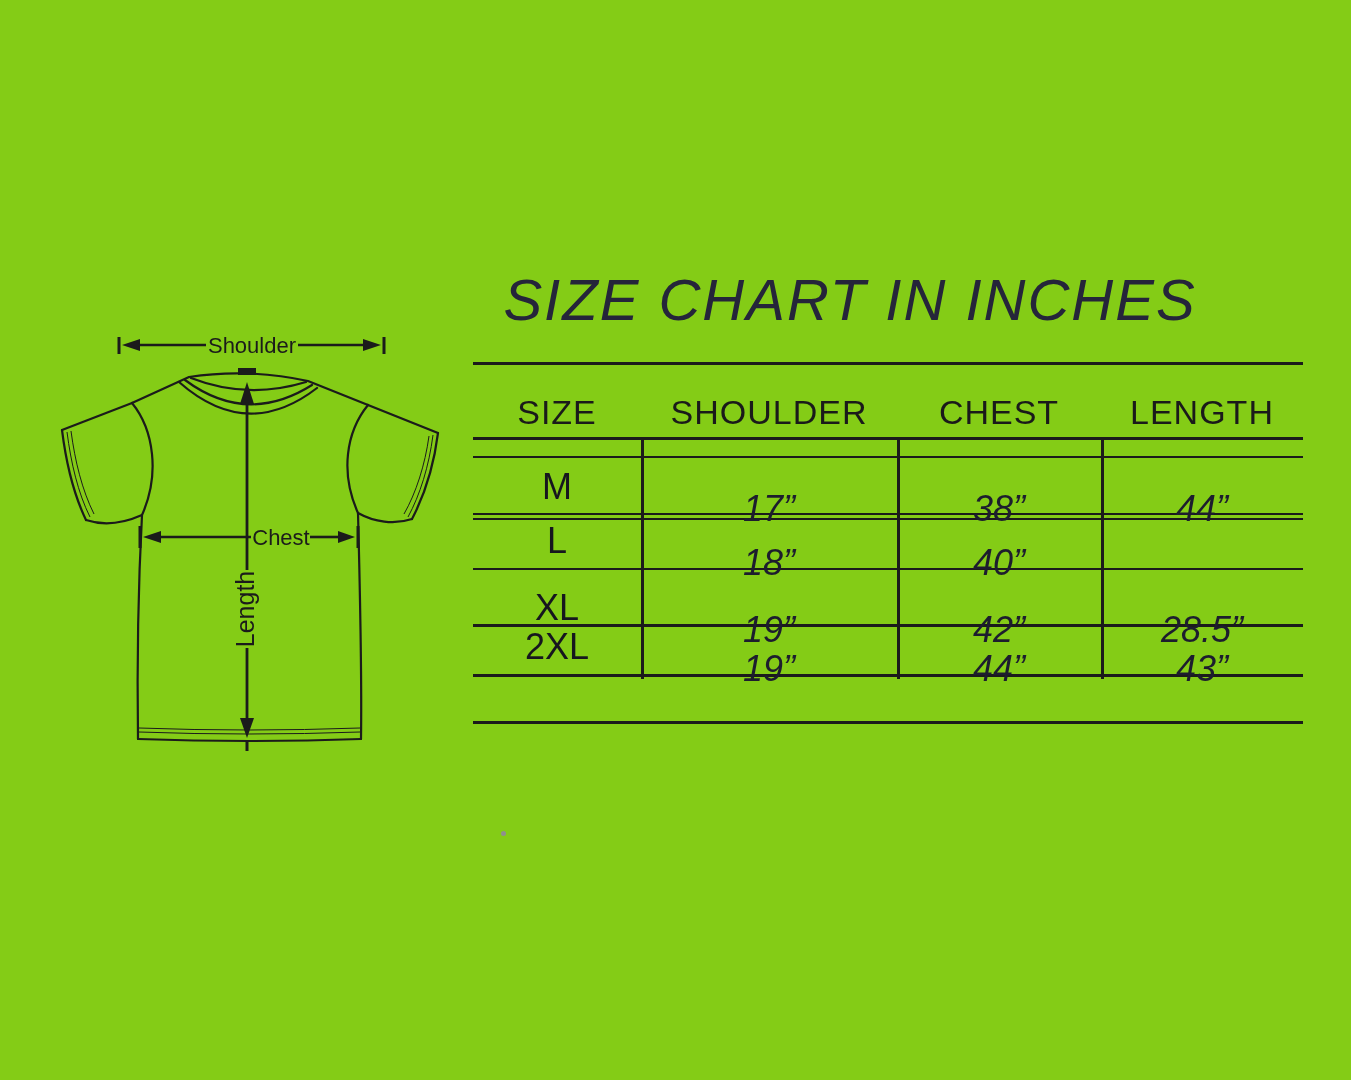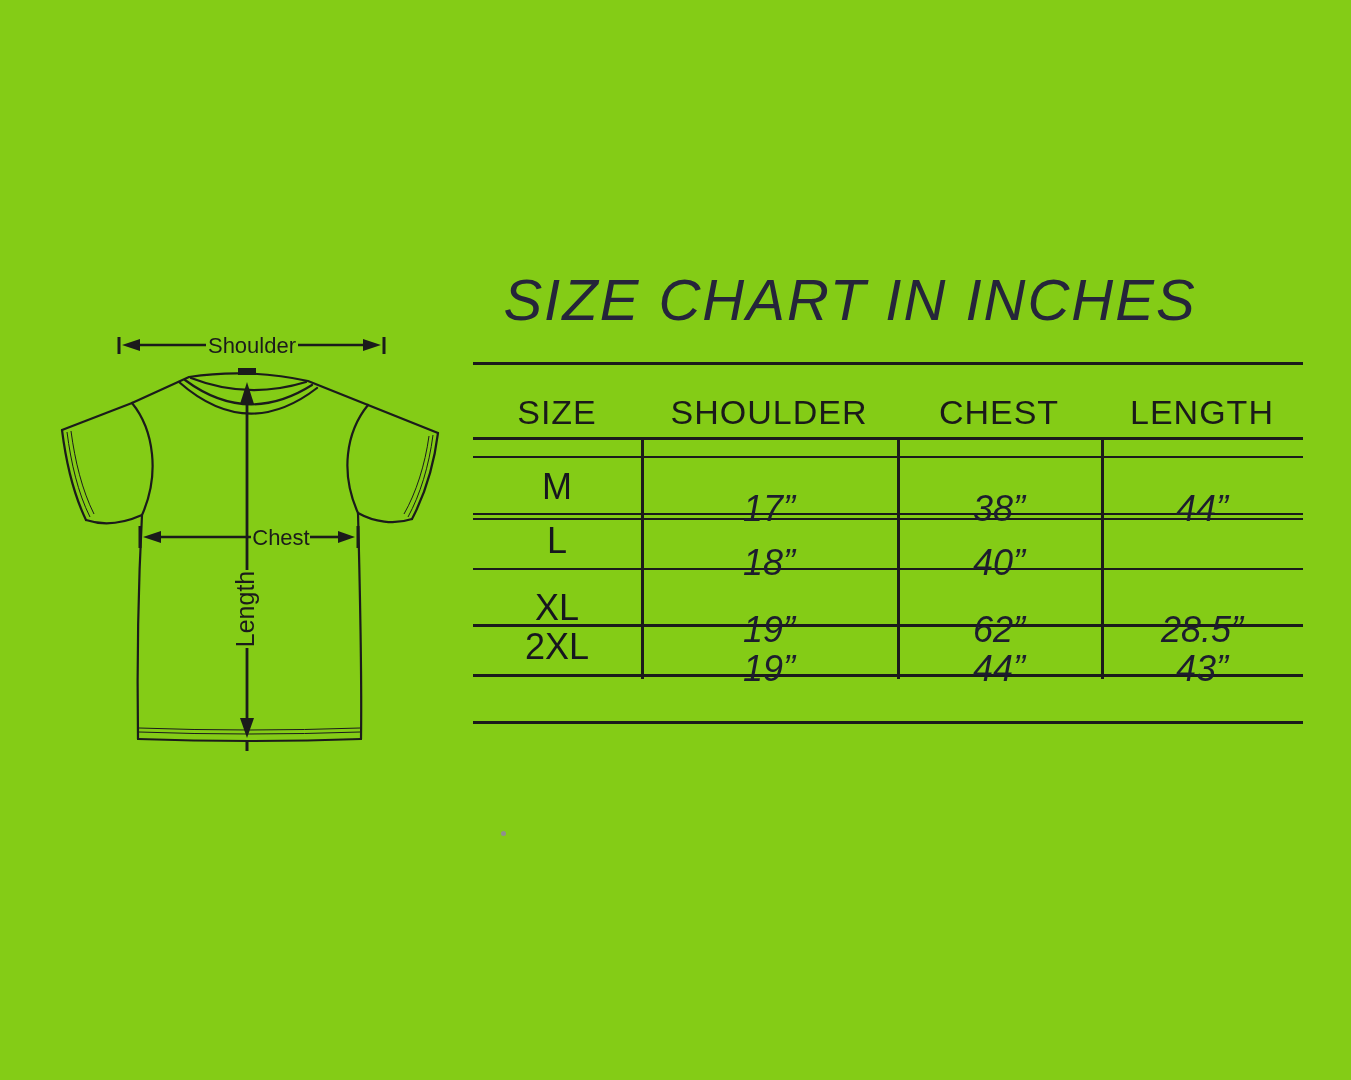--- a/index.html
+++ b/index.html
@@ -158,21 +158,21 @@
     <div class="cell c4 val-cell">44”</div>
   </div>
   <div class="trow" style="top:515px;">
     <div class="cell c1 size-cell">L</div>
     <div class="cell c2 val-cell">18”</div>
     <div class="cell c3 val-cell">40”</div>
   </div>
   <div class="trow" style="top:582px;">
     <div class="cell c1 size-cell">XL</div>
     <div class="cell c2 val-cell">19”</div>
-    <div class="cell c3 val-cell">62”</div>
+    <div class="cell c3 val-cell">42”</div>
     <div class="cell c4 val-cell">28.5”</div>
   </div>
   <div class="trow" style="top:621px;">
     <div class="cell c1 size-cell">2XL</div>
     <div class="cell c2 val-cell">19”</div>
     <div class="cell c3 val-cell">44”</div>
     <div class="cell c4 val-cell">43”</div>
   </div>
 
   <div class="speck"></div>

